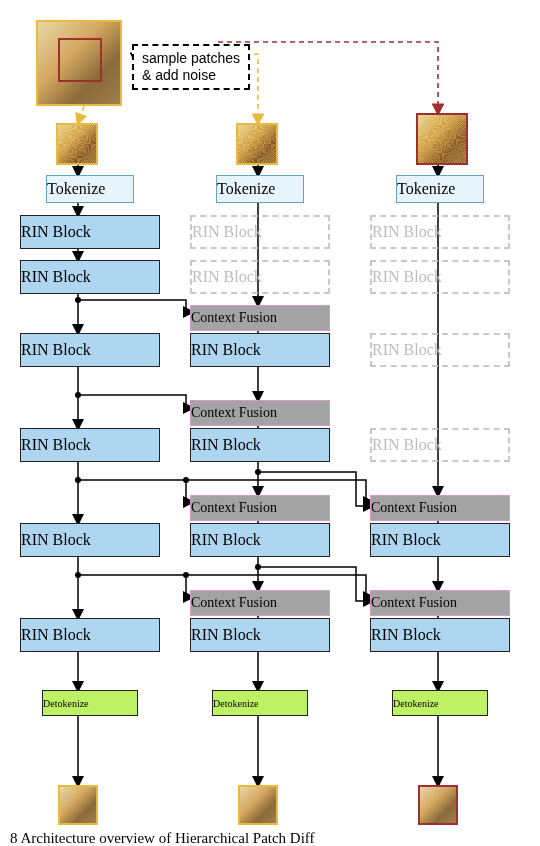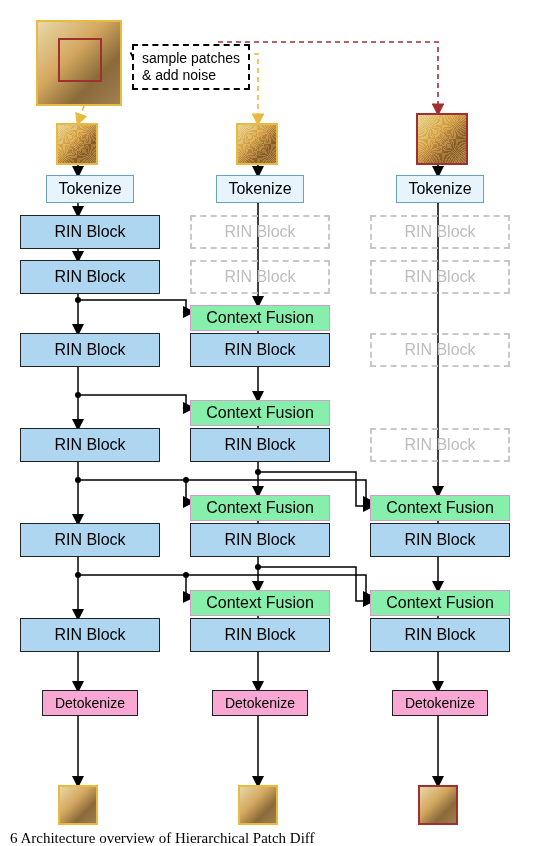--- a/index.html
+++ b/index.html
@@ -1,23 +1,23 @@
 <!DOCTYPE html>
 <html><head>
 <meta charset="utf-8">
 <style>
   * { box-sizing: border-box; margin: 0; padding: 0; }
   body { width: 540px; height: 846px; background: #fff; font-family: sans-serif; position: relative; }
   #canvas { position: absolute; top: 0; left: 0; width: 540px; height: 846px; }
-  .box { position: absolute; display: flex; align-items: center; justify-content: center; font-size: 16px; border: 1px solid #222; }
+  .box { position: absolute; display: flex; align-items: center; justify-content: flex-start; font-size: 16px; border: 1px solid #222; font-family: Liberation Serif, serif; }
   .rin { background: #afd6f0; }
   .ghost { background: none; border: 2px dashed #c8c8c8; color: #bdbdbd; }
   .tokenize { background: #e8f4fc; border: 1px solid #6aa0c0; }
-  .fusion { background: #86efac; border: 1px solid #d49bc9; font-size: 16px; }
-  .detokenize { background: #f9a8d4; border: 1px solid #222; font-size: 14px; }
+  .fusion { background: #a3a3a3; border: 1px solid #d49bc9; font-size: 14px; }
+  .detokenize { background: #bef264; border: 1px solid #222; font-size: 10px; }
   .note { position: absolute; border: 2px dashed #000; padding: 4px 8px; font-size: 14px; background: #fff; margin-top: 20px; }
   .img-box { position: absolute; border: 2px solid; }
   .img-inner { width: 100%; height: 100%; background: linear-gradient(135deg, #e8d8a8 0%, #d4a860 40%, #8a6a3a 70%, #a08050 100%); position: relative; }
   .img-inner.noisy::after { content:""; position:absolute; inset:0; background: repeating-conic-gradient(rgba(120,90,50,.5) 0deg 2deg, rgba(200,170,120,.4) 2deg 4deg); mix-blend-mode: overlay; }
   .caption { position: absolute; font-family: Georgia, serif; font-size: 15px; }
 </style>
 </head>
 <body>
 
 <svg id="canvas">
@@ -205,13 +205,13 @@
       <div class="img-inner"></div>
     </div>
     <div style="position: absolute; left: 58px; top: 38px; width: 44px; height: 44px; border: 2px solid rgb(160, 48, 48);"></div>
   </div>
 
 <div class="note" style="left:132px; top:24px; line-height:1.2;">
   <span style="white-space:pre;">sample patches
 &amp; add noise</span>
 </div>
 
-<div class="caption" style="left:10px; top:830px;">6   Architecture overview of Hierarchical Patch Diff</div>
+<div class="caption" style="left:10px; top:830px;">8   Architecture overview of Hierarchical Patch Diff</div>
 
 </body></html>

